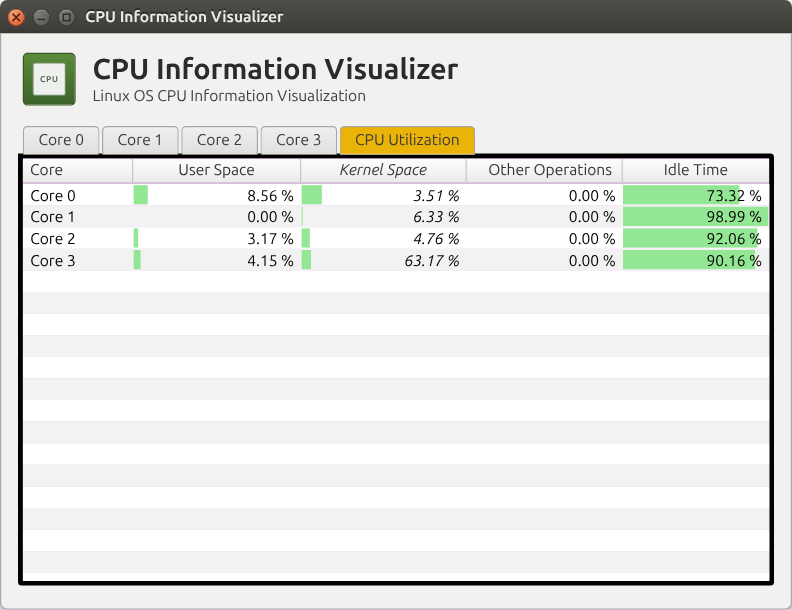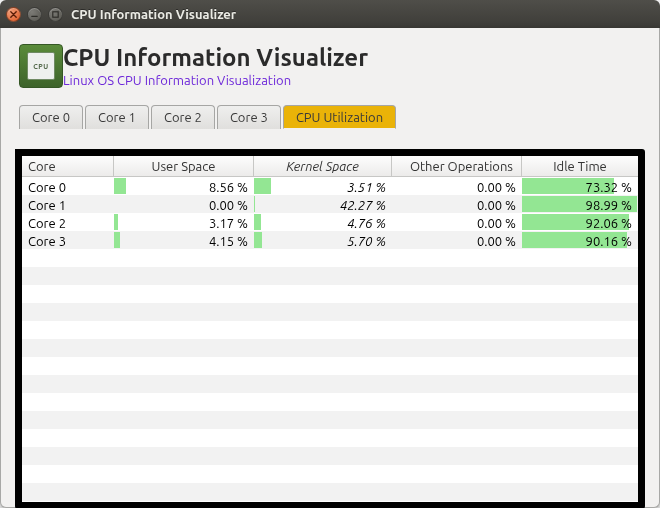--- a/index.html
+++ b/index.html
@@ -40,21 +40,21 @@
     background: #f2f1f0;
     height: calc(508px - 28px);
     border: 1px solid #a8a8a6;
     border-top: none;
     border-bottom-left-radius: 6px;
     border-bottom-right-radius: 6px;
     padding: 10px 14px 14px 14px;
     box-shadow: 0 2px 6px rgba(0,0,0,0.3);
   }
 
-  .header { display: flex; align-items: flex-start; padding: 6px 4px 16px 4px; }
+  .header { display: flex; gap: 14px; align-items: flex-start; padding: 6px 4px 16px 4px; }
   .app-icon {
     width: 44px; height: 44px;
     background: linear-gradient(to bottom, #5a8b3a, #3d632a);
     border: 1px solid #355725;
     border-radius: 4px;
     position: relative;
     display: flex; align-items: center; justify-content: center;
   }
   .app-icon .chip {
     width: 28px; height: 28px; background: #eef0ee;
@@ -62,21 +62,21 @@
     display: flex; align-items: center; justify-content: center;
     font-size: 7px; font-weight: bold; color: #546a4c; letter-spacing: 0.5px;
   }
   .app-icon::before, .app-icon::after {
     content: ""; position: absolute;
   }
   .title-block h1 {
     margin: 0; font-size: 24px; font-weight: bold; color: #2b2b2b;
   }
   .title-block .sub {
-    margin-top: 2px; color: #6d28d9; font-size: 13px;
+    margin-top: 2px; color: #404040; font-size: 13px;
   }
 
   .tabbar {
     display: flex; gap: 0; padding-left: 4px; position: relative; z-index: 2;
   }
   .tab {
     padding: 4px 12px;
     border: 1px solid #a6a6a4;
     border-bottom: none;
     background: linear-gradient(to bottom, #efefee, #e0dfdd);
@@ -89,29 +89,28 @@
     top: 1px;
   }
   .tab.active {
     background: #eab308;
     border-bottom: 1px solid #f2f1f0;
     top: 1px;
     z-index: 3;
   }
 
   .panel {
-    border: 7px solid #000000;
+    border: 4px solid #000000;
     border-radius: 0 3px 3px 3px;
     background: #f0abfc;
     height: 360px;
     overflow: hidden;
     position: relative;
     display: flex;
     flex-direction: column;
-    margin-top: 21px;
   }
 
   .grid-head {
     display: flex;
     background: linear-gradient(to bottom, #fdfdfd, #ecebea);
     border-bottom: 1px solid #c7c7c5;
     font-size: 13px;
     color: #333;
   }
   .grid-head .col {
@@ -233,21 +232,21 @@
           </div>
         </div>
         <div class="row">
           <div class="cell c-core">Core 1</div>
           <div class="cell num c-user">
             <div class="bar" style="width: 0%;"></div>
             <span class="val">0.00 %</span>
           </div>
           <div class="cell num c-kernel">
             <div class="bar" style="width: 1.01%;"></div>
-            <span class="val">42.27 %</span>
+            <span class="val">6.33 %</span>
           </div>
           <div class="cell num c-other">
             <span class="val">0.00 %</span>
           </div>
           <div class="cell num c-idle">
             <div class="bar" style="width: 98.99%;"></div>
             <span class="val">98.99 %</span>
           </div>
         </div>
         <div class="row">
@@ -269,21 +268,21 @@
           </div>
         </div>
         <div class="row">
           <div class="cell c-core">Core 3</div>
           <div class="cell num c-user">
             <div class="bar" style="width: 4.15%;"></div>
             <span class="val">4.15 %</span>
           </div>
           <div class="cell num c-kernel">
             <div class="bar" style="width: 5.7%;"></div>
-            <span class="val">5.70 %</span>
+            <span class="val">63.17 %</span>
           </div>
           <div class="cell num c-other">
             <span class="val">0.00 %</span>
           </div>
           <div class="cell num c-idle">
             <div class="bar" style="width: 90.16%;"></div>
             <span class="val">90.16 %</span>
           </div>
         </div>
         <div class="row"></div>

